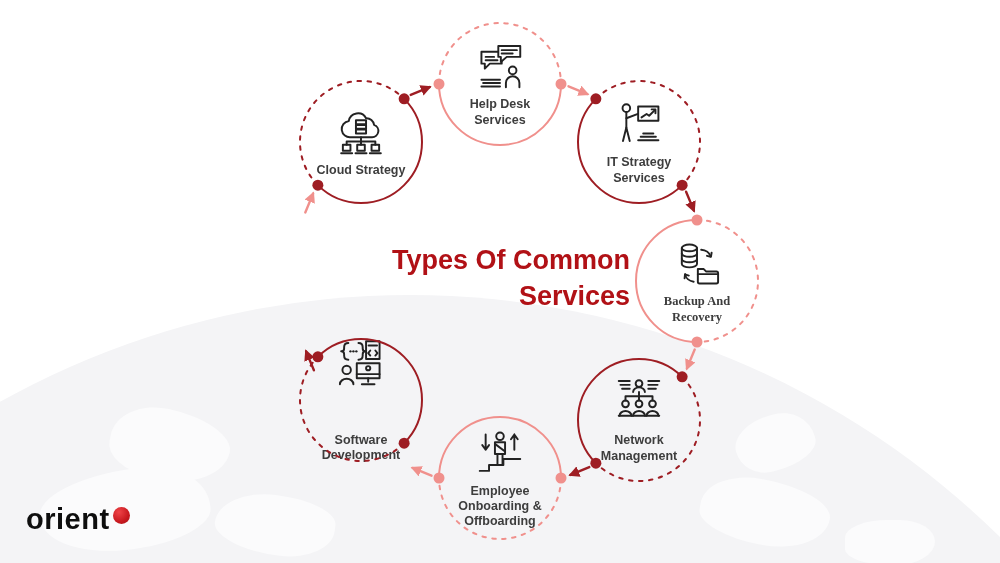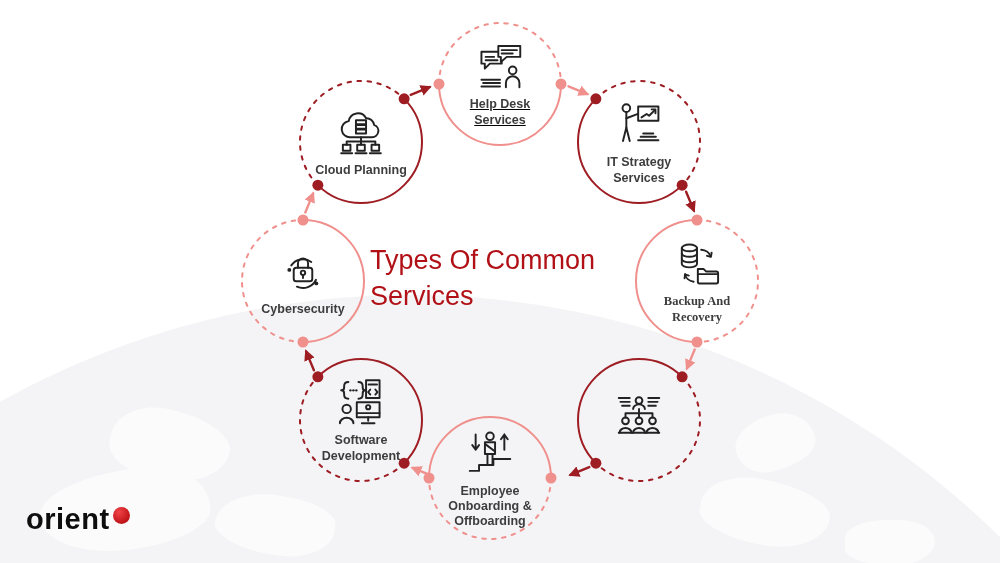--- a/index.html
+++ b/index.html
@@ -3,22 +3,22 @@
 <meta charset="utf-8">
 <style>
   html,body{margin:0;padding:0;background:#fff;}
   .stage{position:relative;width:1000px;height:563px;background:#ffffff;overflow:hidden;
          font-family:"Liberation Sans",sans-serif;}
   
   .globe{position:absolute;left:-430px;top:295px;width:1680px;height:1680px;border-radius:50%;
          background:#f4f4f6;}
   .blob{position:absolute;background:#fbfbfc;}
   
-  .title{position:absolute;left:370px;top:243px;width:260px;text-align:left;
-         font-weight:normal;font-size:27px;line-height:1.32;color:#b11116;}
+  .title{position:absolute;left:370px;top:243px;width:260px;text-align:right;
+         font-weight:bold;font-size:27px;line-height:1.32;color:#b11116;}
   .title span{display:block;}
   
   .node{position:absolute;width:126px;height:126px;display:flex;flex-direction:column;
         align-items:center;justify-content:center;text-align:center;}
   .ring{position:absolute;left:0;top:0;width:126px;height:126px;overflow:visible;}
   .ring .solid{fill:none;stroke-width:2;}
   .ring .dashed{fill:none;stroke-width:2;stroke-linecap:round;stroke-dasharray:3.5 6.5;}
   .node.pink .solid,.node.pink .dashed{stroke:#f0908c;}
   .node.pink .dot{fill:#f0908c;}
   .node.dark .solid,.node.dark .dashed{stroke:#9e1d23;}
@@ -77,21 +77,21 @@
     <line class="a-dark" x1="410.7" y1="94.9" x2="429.6" y2="87.1" marker-end="url(#ah-dark)"></line>
     <line class="a-pink" x1="568.5" y1="86.3" x2="587.4" y2="94.1" marker-end="url(#ah-pink)"></line>
     <line class="a-dark" x1="686.1" y1="191.7" x2="693.9" y2="210.6" marker-end="url(#ah-dark)"></line>
     <line class="a-pink" x1="694.7" y1="349.5" x2="686.9" y2="368.4" marker-end="url(#ah-pink)"></line>
     <line class="a-dark" x1="589.3" y1="467.1" x2="570.4" y2="474.9" marker-end="url(#ah-dark)"></line>
     <line class="a-pink" x1="431.5" y1="475.7" x2="412.6" y2="467.9" marker-end="url(#ah-pink)"></line>
     <line class="a-dark" x1="313.9" y1="370.3" x2="306.1" y2="351.4" marker-end="url(#ah-dark)"></line>
     <line class="a-pink" x1="305.3" y1="212.5" x2="313.1" y2="193.6" marker-end="url(#ah-pink)"></line>
   </svg>
 
-  <div class="node pink" style="left:437px;top:21px;text-decoration:underline;">
+  <div class="node pink" style="left:437px;top:21px;">
     <svg class="ring" viewBox="0 0 126 126">
       <path class="solid" d="M2,63 A61,61 0 0 0 124,63"></path>
       <path class="dashed" d="M2,63 A61,61 0 0 1 124,63"></path>
       <circle class="dot" cx="2" cy="63" r="5.5"></circle>
         <circle class="dot" cx="124" cy="63" r="5.5"></circle>
     </svg>
     <svg class="icon" viewBox="0 0 64 64">
       <path d="M10,14 h24 v14 h-14 l-6,6 v-6 h-4 z"></path>
       <path d="M15,20 h10 M15,24 h14"></path>
       <path class="wfill" d="M30,7 h26 v13 h-16 l-7,6 v-6 h-3 z"></path>
@@ -156,42 +156,43 @@
       <path d="M25,19 a7,5.5 0 0 1 14,0"></path>
       <path d="M8,6 h13 M10,10.5 h11 M12,15 h9"></path>
       <path d="M43,6 h13 M43,10.5 h11 M43,15 h9"></path>
       <path d="M32,19 v5 M16,24 h32 M16,24 v5 M32,24 v5 M48,24 v5"></path>
       <circle cx="16" cy="33" r="4"></circle>
         <circle cx="32" cy="33" r="4"></circle>
         <circle cx="48" cy="33" r="4"></circle>
       <path d="M9,47 a7,5.5 0 0 1 14,0 M25,47 a7,5.5 0 0 1 14,0 M41,47 a7,5.5 0 0 1 14,0"></path>
       <path d="M8,47 h48"></path>
     </svg>
-  </div>
-
-  <div class="node pink r180" style="left:427px;top:415px;">
+    <div class="label">Network Management</div>
+  </div>
+
+  <div class="node pink r180" style="left:437px;top:415px;">
     <svg class="ring" viewBox="0 0 126 126">
       <path class="solid" d="M2,63 A61,61 0 0 0 124,63"></path>
       <path class="dashed" d="M2,63 A61,61 0 0 1 124,63"></path>
       <circle class="dot" cx="2" cy="63" r="5.5"></circle>
         <circle class="dot" cx="124" cy="63" r="5.5"></circle>
     </svg>
     <svg class="icon" viewBox="0 0 64 64">
       <path d="M15,9 v18 M15,27 l-4,-5.5 M15,27 l4,-5.5"></path>
       <path d="M49,27 v-18 M49,9 l-4,5.5 M49,9 l4,5.5"></path>
       <circle cx="32" cy="11" r="4.5"></circle>
       <path d="M26,18 h12 v14 h-12 z"></path>
       <path d="M26,20 l12,9"></path>
       <path d="M29,32 v13 M35,32 v13"></path>
       <path d="M8,52 h11 v-7 h17 v-7 h20"></path>
     </svg>
     <div class="label">Employee Onboarding &amp; Offboarding</div>
   </div>
 
-  <div class="node dark r225" style="left:298px;top:357px;">
+  <div class="node dark r225" style="left:298px;top:337px;justify-content:space-between;">
     <svg class="ring" viewBox="0 0 126 126">
       <path class="solid" d="M2,63 A61,61 0 0 0 124,63"></path>
       <path class="dashed" d="M2,63 A61,61 0 0 1 124,63"></path>
       <circle class="dot" cx="2" cy="63" r="5.5"></circle>
         <circle class="dot" cx="124" cy="63" r="5.5"></circle>
     </svg>
     <svg class="icon" viewBox="0 0 64 64">
       <path d="M17,7 q-5,0 -5,5 v1.5 q0,3.5 -3.5,3.5 q3.5,0 3.5,3.5 v1.5 q0,5 5,5"></path>
       <path d="M29,7 q5,0 5,5 v1.5 q0,3.5 3.5,3.5 q-3.5,0 -3.5,3.5 v1.5 q0,5 -5,5"></path>
       <circle class="fillk" cx="19.5" cy="17" r="1.4"></circle>
@@ -203,59 +204,40 @@
       <circle cx="15" cy="39" r="5"></circle>
       <path d="M7,56 a8,6.5 0 0 1 16,0"></path>
       <rect x="27" y="31" width="27" height="18"></rect>
       <circle cx="40.5" cy="37" r="2.5"></circle>
       <path d="M27,44 h27"></path>
       <path d="M40.5,49 v4 M33,56 h15"></path>
     </svg>
     <div class="label">Software Development</div>
   </div>
 
-  <div class="node pink r270" style="left:240px;top:218px;">
-    <svg class="ring" viewBox="0 0 126 126">
-      <path class="solid" d="M2,63 A61,61 0 0 0 124,63"></path>
-      <path class="dashed" d="M2,63 A61,61 0 0 1 124,63"></path>
-      <circle class="dot" cx="2" cy="63" r="5.5"></circle>
-        <circle class="dot" cx="124" cy="63" r="5.5"></circle>
-    </svg>
-    <svg class="icon" viewBox="0 0 64 64">
-      <path d="M18.1,24.2 A17,17 0 0 1 41.8,20.1"></path>
-      <path d="M47.4,41.2 A17,17 0 0 1 24.8,49.4"></path>
-      <circle class="fillk" cx="15.8" cy="29.5" r="2.3"></circle>
-      <circle class="fillk" cx="47.8" cy="45.5" r="2.3"></circle>
-      <path d="M26,27 v-5 a6,6 0 0 1 12,0 v5"></path>
-      <rect x="21" y="27" width="22" height="16" rx="3"></rect>
-      <circle cx="32" cy="33" r="2.6"></circle>
-      <path d="M32,35.6 v3.4"></path>
-    </svg>
-    <div class="label">Cybersecurity</div>
-  </div>
 
   <div class="node dark r315" style="left:298px;top:79px;">
     <svg class="ring" viewBox="0 0 126 126">
       <path class="solid" d="M2,63 A61,61 0 0 0 124,63"></path>
       <path class="dashed" d="M2,63 A61,61 0 0 1 124,63"></path>
       <circle class="dot" cx="2" cy="63" r="5.5"></circle>
         <circle class="dot" cx="124" cy="63" r="5.5"></circle>
     </svg>
     <svg class="icon" viewBox="0 0 64 64">
       <path d="M20,37 h25 a7.5,7.5 0 0 0 2.5,-14.6 a9,9 0 0 0 -9.5,-7.9 a11,11 0 0 0 -20.5,3.4 a9,9 0 0 0 2.5,19.1 z"></path>
       <rect x="26" y="17" width="12" height="4.5"></rect>
       <rect x="26" y="22.5" width="12" height="4.5"></rect>
       <rect x="26" y="28" width="12" height="4.5"></rect>
       <path d="M32,37 v5 M15,42 h34 M15,42 v4 M32,42 v4 M49,42 v4"></path>
       <rect x="10.5" y="46" width="9" height="7"></rect>
       <rect x="27.5" y="46" width="9" height="7"></rect>
       <rect x="44.5" y="46" width="9" height="7"></rect>
       <path d="M8.5,56 h13 M25.5,56 h13 M42.5,56 h13"></path>
     </svg>
-    <div class="label">Cloud Planning</div>
+    <div class="label">Cloud Strategy</div>
   </div>
 
   <div class="logo">
     <span class="logo-text">orient</span>
     <span class="logo-dot"></span>
   </div>
 
 </div>
 
 </body></html>

